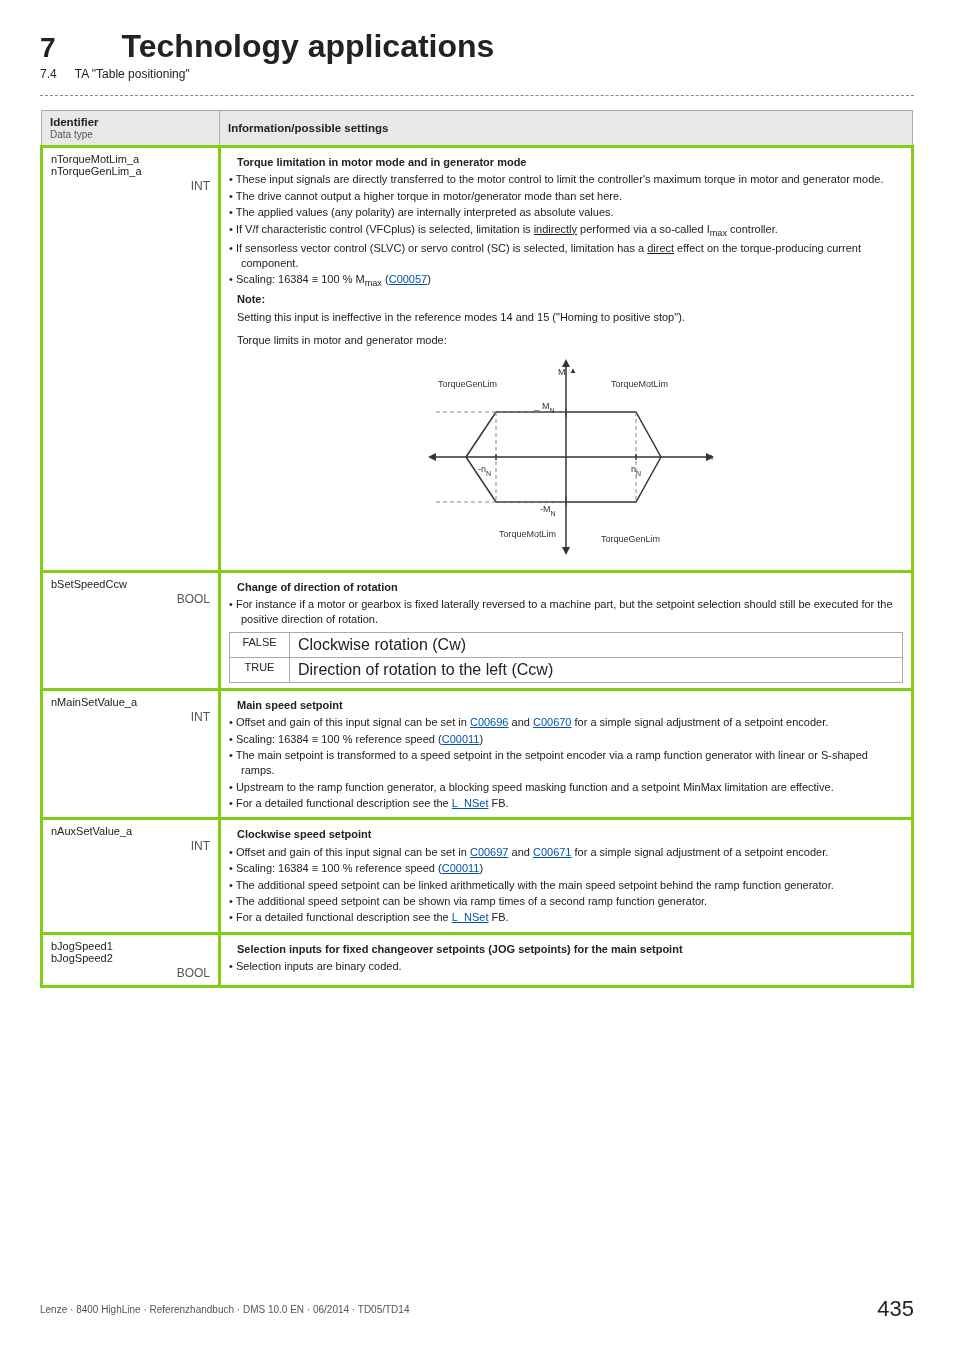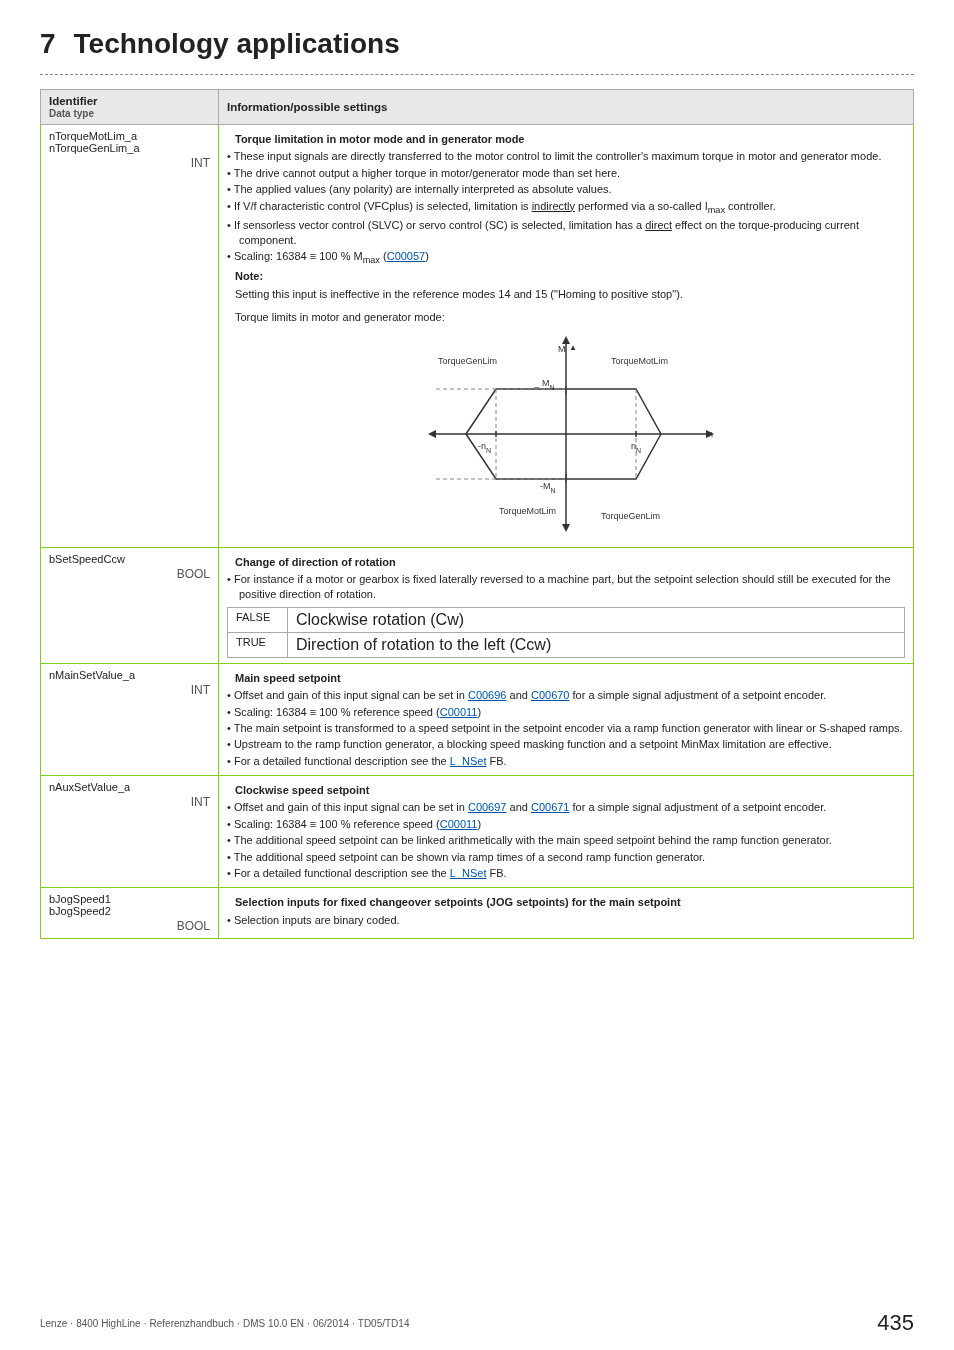--- a/index.html
+++ b/index.html
@@ -28,22 +28,23 @@
       color: #222;
       display: flex;
       align-items: baseline;
       gap: 18px;
     }
     .chapter-num {
       font-size: 28px;
       font-weight: bold;
     }
     .chapter-name {
-      font-size: 28px;
+      font-size: 32px;
       font-weight: bold;
+      margin-left: 48px;
     }
     .sub-heading {
       font-size: 12px;
       color: #222;
       margin-top: 2px;
       margin-left: 0;
       display: flex;
       gap: 18px;
     }
     .sub-num { font-weight: normal; }
@@ -63,21 +64,21 @@
       background: #e8e8e8;
       text-align: left;
       padding: 5px 8px;
       font-weight: bold;
       font-size: 11.5px;
       border: 1px solid #aaa;
     }
     .main-table td {
       vertical-align: top;
       padding: 5px 8px;
-      border: 1px solid #84cc16;
+      border: 3px solid #84cc16;
       font-size: 11px;
     }
     .id-col {
       width: 178px;
     }
     .info-col {
       width: auto;
     }
     .data-type {
       font-size: 12px;
@@ -112,40 +113,40 @@
       width: 100%;
       border-collapse: collapse;
       margin-top: 4px;
     }
     .sub-table td {
       border: 1px solid #aaa;
       padding: 3px 8px;
       font-size: 16px;
     }
     .sub-table .label-cell {
-      text-align: left;
+      text-align: center;
       width: 60px;
       font-size: 11px;
       background: #fff;
     }
     
     .torque-chart-container {
       margin: 8px auto;
       display: flex;
       justify-content: center;
     }
     .torque-chart {
       position: relative;
       width: 320px;
       height: 200px;
     }
     
     .page-footer {
       position: absolute;
-      bottom: 14px;
+      bottom: 28px;
       left: 0;
       right: 0;
       display: flex;
       justify-content: space-between;
       align-items: center;
       padding: 0 40px;
       font-size: 10px;
       color: #555;
     }
     .page-number {
@@ -163,30 +164,34 @@
 </head>
 <body>
 
 <div class="page">
 
   <div class="header-section">
     <div class="chapter-title">
       <span class="chapter-num">7</span>
       <span class="chapter-name">Technology applications</span>
     </div>
+    <div class="sub-heading">
+      <span class="sub-num">7.4</span>
+      <span class="sub-name">TA "Table positioning"</span>
+    </div>
   </div>
 
   <hr class="divider">
 
   <table class="main-table">
     <thead>
       <tr>
         <th class="id-col">
           <span>Identifier</span><br>
-          <span style="font-weight:bold;font-size:10px;color:#555;">Data type</span>
+          <span style="font-weight:normal;font-size:10px;color:#555;">Data type</span>
         </th>
         <th class="info-col">Information/possible settings</th>
       </tr>
     </thead>
     <tbody>
 
       <tr>
         <td class="id-col">
           <span class="identifier-name">nTorqueMotLim_a<br>nTorqueGenLim_a</span>
           <span class="data-type">INT</span>

